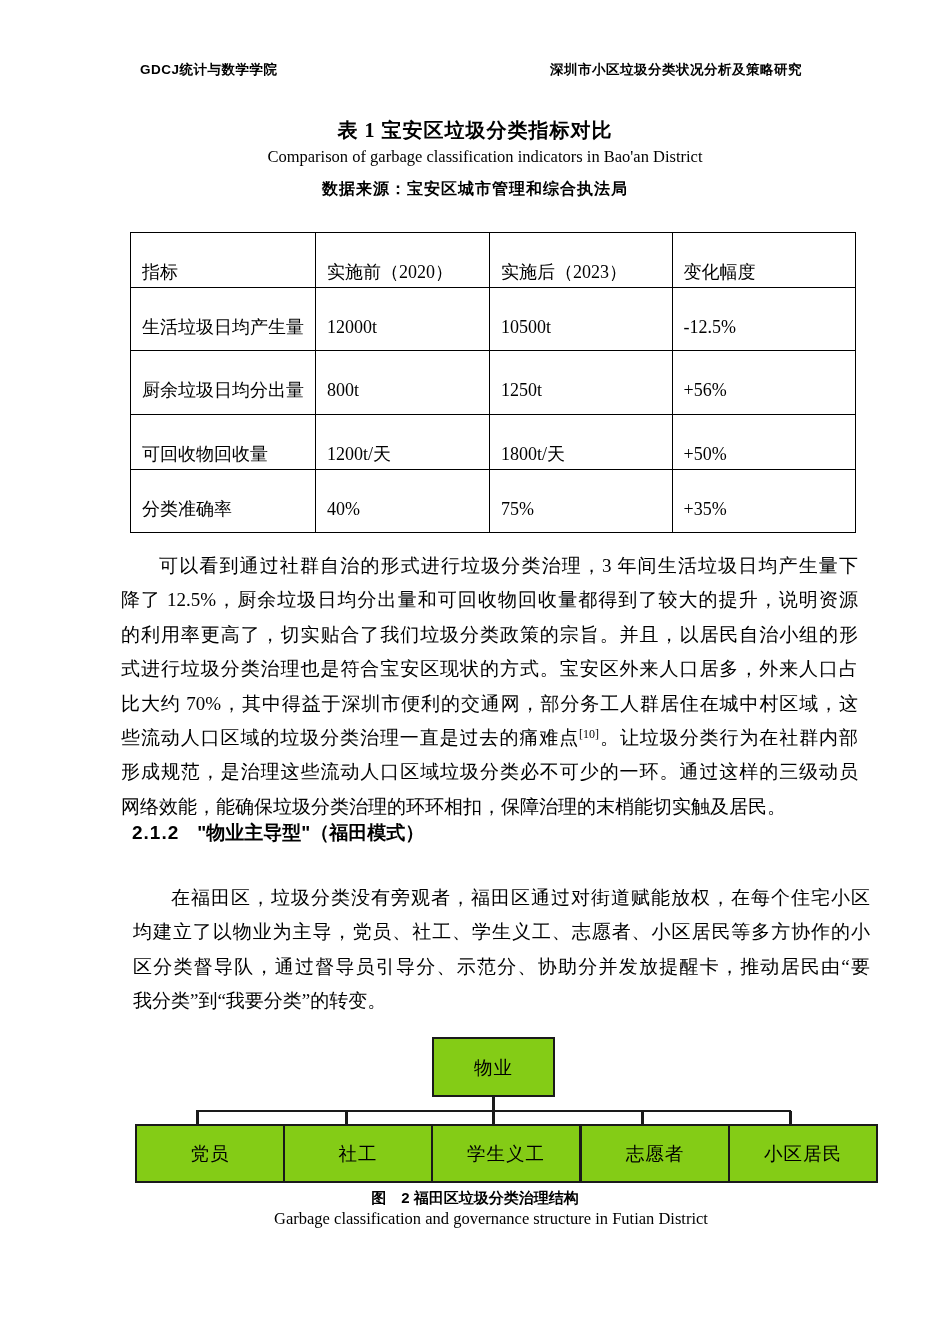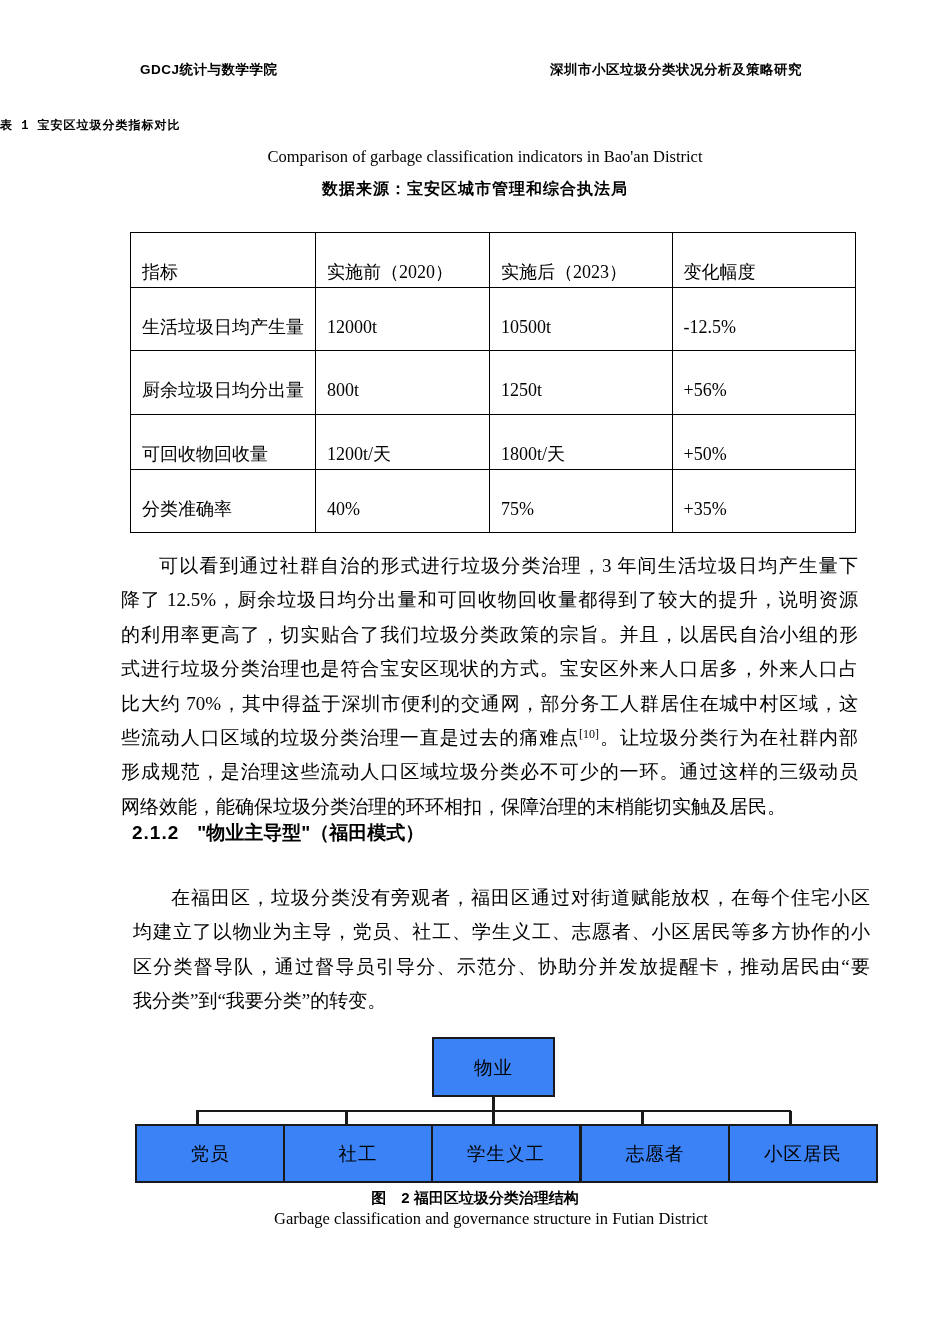--- a/index.html
+++ b/index.html
@@ -15,23 +15,23 @@
 
   
   .running-header{
     position:absolute;top:61px;left:140px;right:148px;
     display:flex;justify-content:space-between;
     font-family:"Liberation Sans","DejaVu Sans",sans-serif;
     font-size:13.5px;font-weight:600;letter-spacing:.5px;
   }
 
   
-  .tbl-title{position:absolute;top:117px;left:0;width:100%;text-align:left;
-    font-family:Liberation Mono, monospace;
-    font-size:12px;font-weight:bold;letter-spacing:1px;}
+  .tbl-title{position:absolute;top:117px;left:0;width:100%;text-align:center;
+    font-family:Liberation Serif, serif;
+    font-size:20px;font-weight:bold;letter-spacing:1px;}
   .tbl-title-en{position:absolute;top:147px;left:0;width:100%;text-align:center;
     font-size:16.5px;padding-left:10px;}
   .tbl-source{position:absolute;top:179px;left:0;width:100%;text-align:center;
     font-family:"Liberation Sans","DejaVu Sans",sans-serif;
     font-size:16px;font-weight:bold;letter-spacing:1px;}
 
   
   .ind-table{
     position:absolute;top:232px;left:130px;width:726px;
     border-collapse:collapse;table-layout:fixed;
@@ -72,21 +72,21 @@
     position:absolute;top:820px;left:132px;
     font-family:"Liberation Sans","DejaVu Sans",sans-serif;
     font-size:19px;font-weight:bold;
   }
   .sec-heading .sec-num{margin-right:18px;letter-spacing:1px;}
 
   
   .org-chart{position:absolute;top:1037px;left:0;width:950px;height:150px;}
   .org-box{
     position:absolute;box-sizing:border-box;
-    border:2px solid #1a1a1a;background:#3b82f6;
+    border:2px solid #1a1a1a;background:#84cc16;
     display:flex;align-items:center;justify-content:center;
     font-family:"Liberation Sans","DejaVu Sans",sans-serif;
     font-size:18.5px;letter-spacing:1px;
   }
   .org-root{left:432px;top:0;width:123px;height:60px;}
   .org-child{top:87px;width:150px;height:59px;}
   .org-vline{position:absolute;left:492px;top:58px;width:2.5px;height:16px;background:#1a1a1a;}
   .org-hline{position:absolute;left:196px;top:72.5px;width:595px;height:2.5px;background:#1a1a1a;}
   .org-stub{position:absolute;top:74px;width:2.5px;height:14px;background:#1a1a1a;}
 

